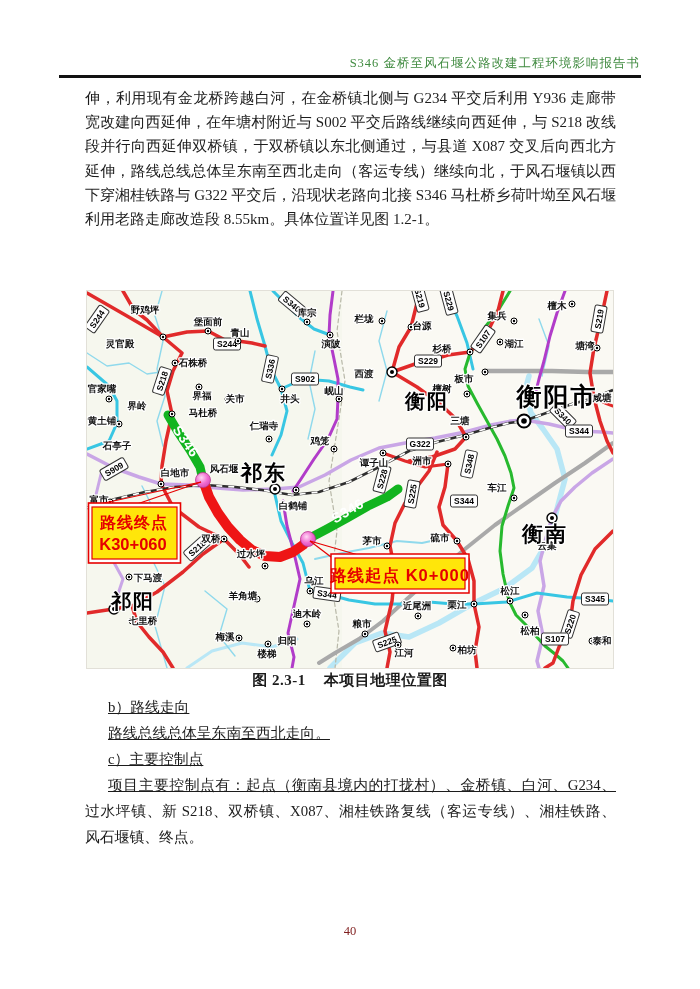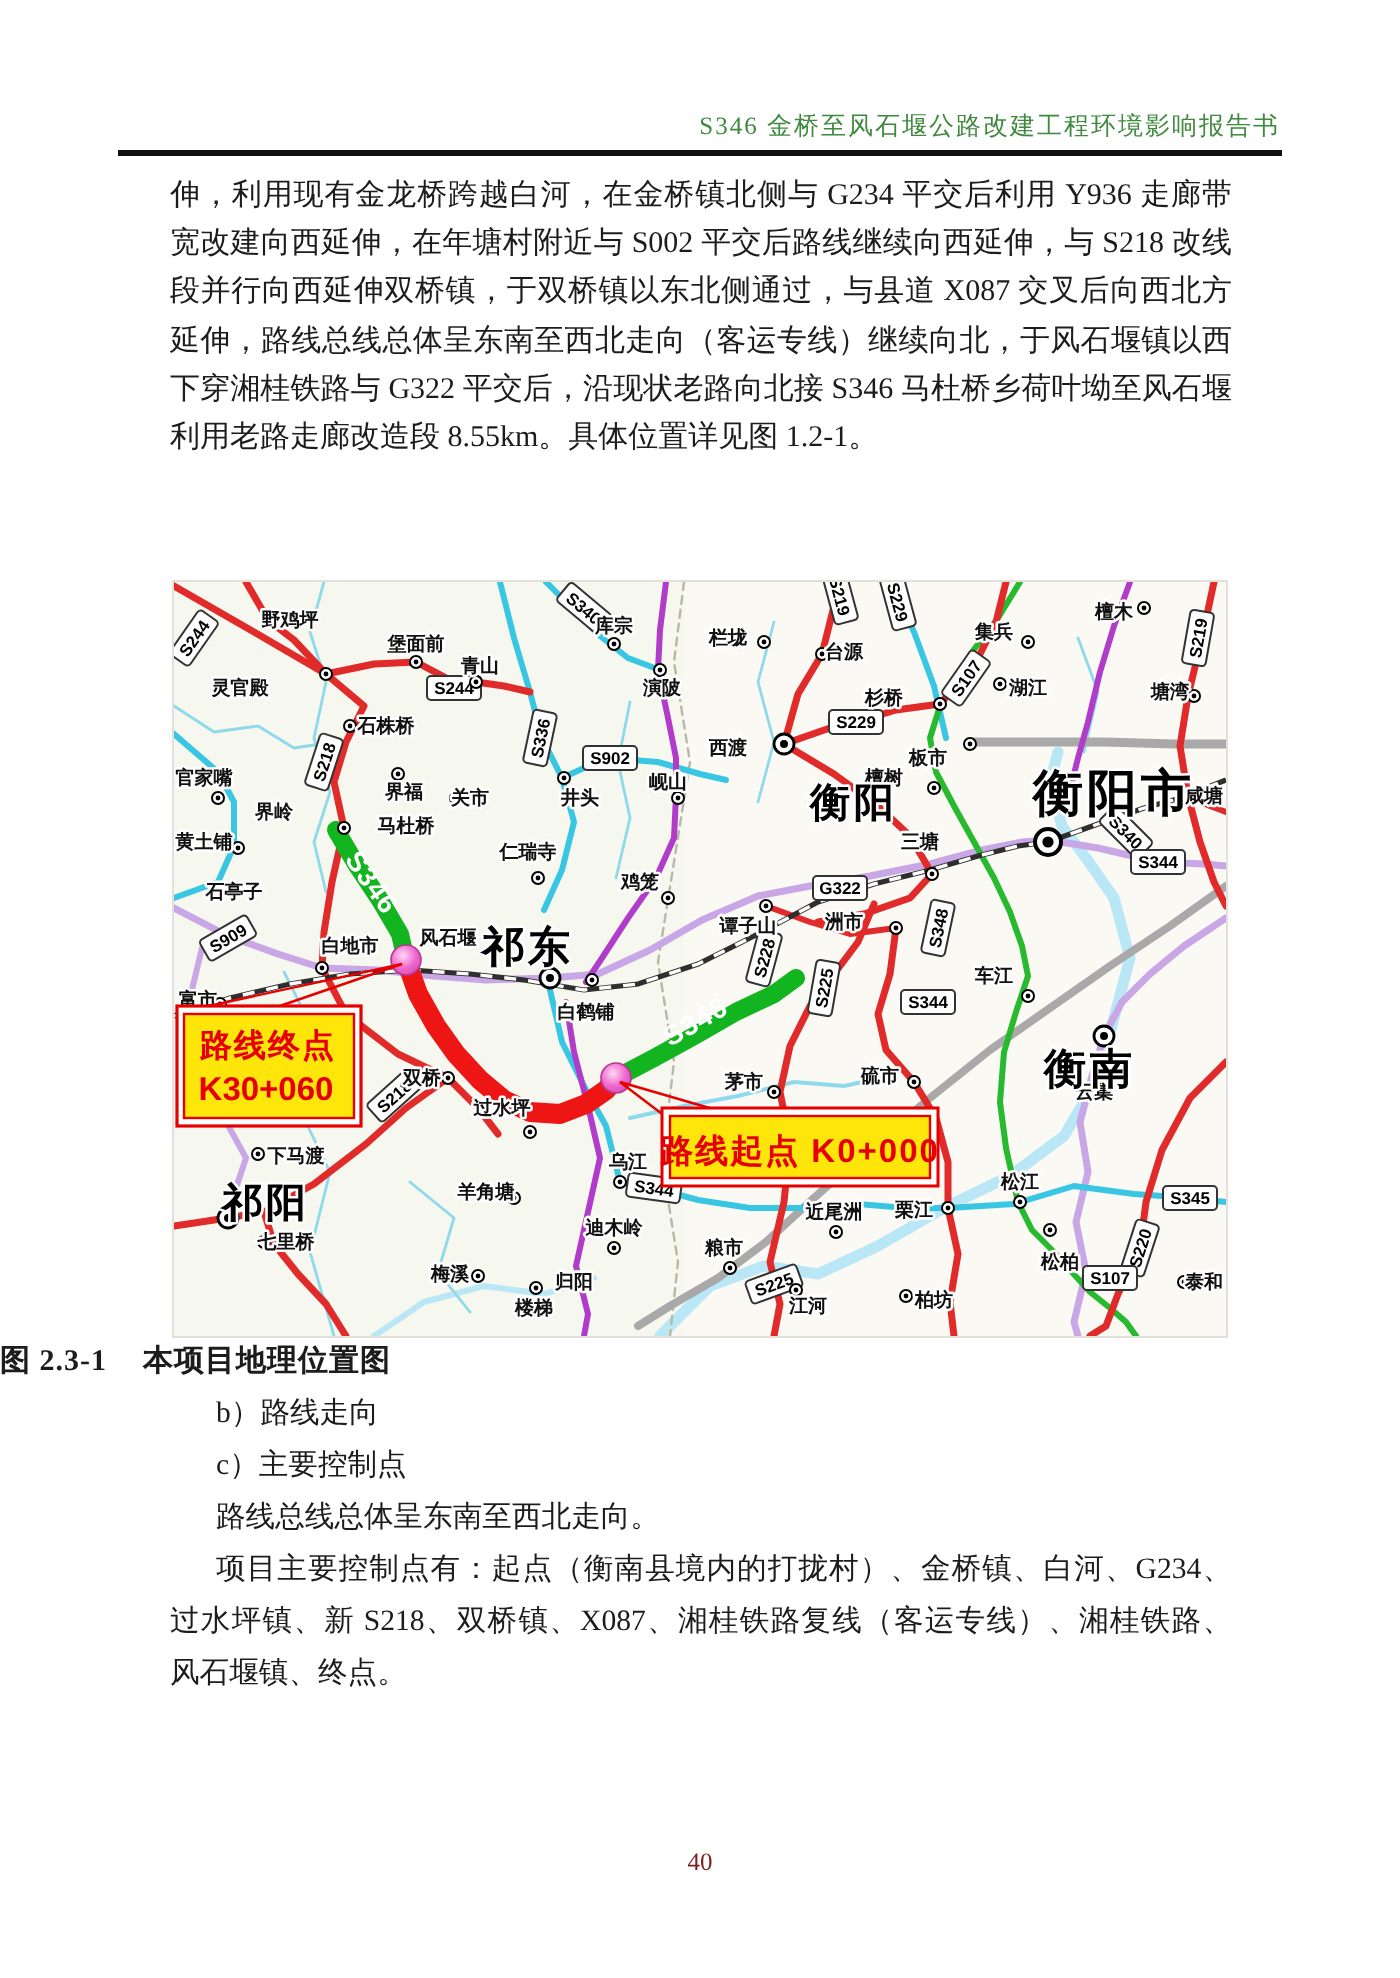--- a/index.html
+++ b/index.html
@@ -11,25 +11,25 @@
   }
   .header-title{
     position:absolute;top:55px;right:60px;font-size:12.5px;letter-spacing:1px;
     color:#3f8a3f;font-family:"Liberation Serif","DejaVu Serif",serif;
   }
   .header-rule{position:absolute;left:59px;top:75px;width:582px;height:2.5px;background:#111;}
   .intro{position:absolute;left:85px;top:86px;width:531px;font-size:15px;line-height:24.2px;font-family:Liberation Serif, serif;}
   .jline{text-align:justify;text-align-last:justify;height:24.2px;overflow:hidden;}
   .jline.last{text-align-last:left;}
   .map-wrap{position:absolute;left:87px;top:291px;width:526px;height:377px;outline:1px solid #e2e0d8;}
-  .caption{position:absolute;left:0;top:671px;width:700px;font-weight:bold;font-size:15px;letter-spacing:.5px;}
+  .caption{position:absolute;left:0;top:671px;width:700px;text-align:center;font-weight:bold;font-size:15px;letter-spacing:.5px;}
   .caption .gap{display:inline-block;width:18px;}
   .sections{position:absolute;left:85px;top:694px;width:531px;font-size:14.8px;}
   .sections .ln{height:26px;line-height:26px;overflow:hidden;}
-  .sections .ind{padding-left:23px;}
+  .sections .ind{padding-left:23px;text-decoration:underline;}
   .sections .jl{text-align:justify;text-align-last:justify;}
   .pageno{position:absolute;left:0;top:924px;width:700px;text-align:center;font-size:12.5px;color:#7f1d1d;}
 </style>
 </head>
 <body>
 
 <div class="page">
 
   <div class="header-title">S346 金桥至风石堰公路改建工程环境影响报告书</div>
   <div class="header-rule"></div>
@@ -401,21 +401,21 @@
         <text x="313" y="290" text-anchor="middle" font-size="16.5" font-weight="bold" font-family="&quot;Liberation Sans&quot;,&quot;DejaVu Sans&quot;,sans-serif" fill="#e60000" letter-spacing="1">路线起点 K0+000</text>
       </svg>
   </div>
 
   <div class="caption">
     <span>图 2.3-1</span><span class="gap"></span><span>本项目地理位置图</span>
   </div>
 
   <div class="sections">
     <div class="ln ind">b）路线走向</div>
+    <div class="ln ind">路线总线总体呈东南至西北走向。</div>
     <div class="ln ind">c）主要控制点</div>
-    <div class="ln ind">路线总线总体呈东南至西北走向。</div>
     <div class="ln ind jl">项目主要控制点有：起点（衡南县境内的打拢村）、金桥镇、白河、G234、S002、</div>
     <div class="ln jl">过水坪镇、新 S218、双桥镇、X087、湘桂铁路复线（客运专线）、湘桂铁路、G322、</div>
     <div class="ln">风石堰镇、终点。</div>
   </div>
 
   <div class="pageno">40</div>
 </div>
 
 </body></html>

